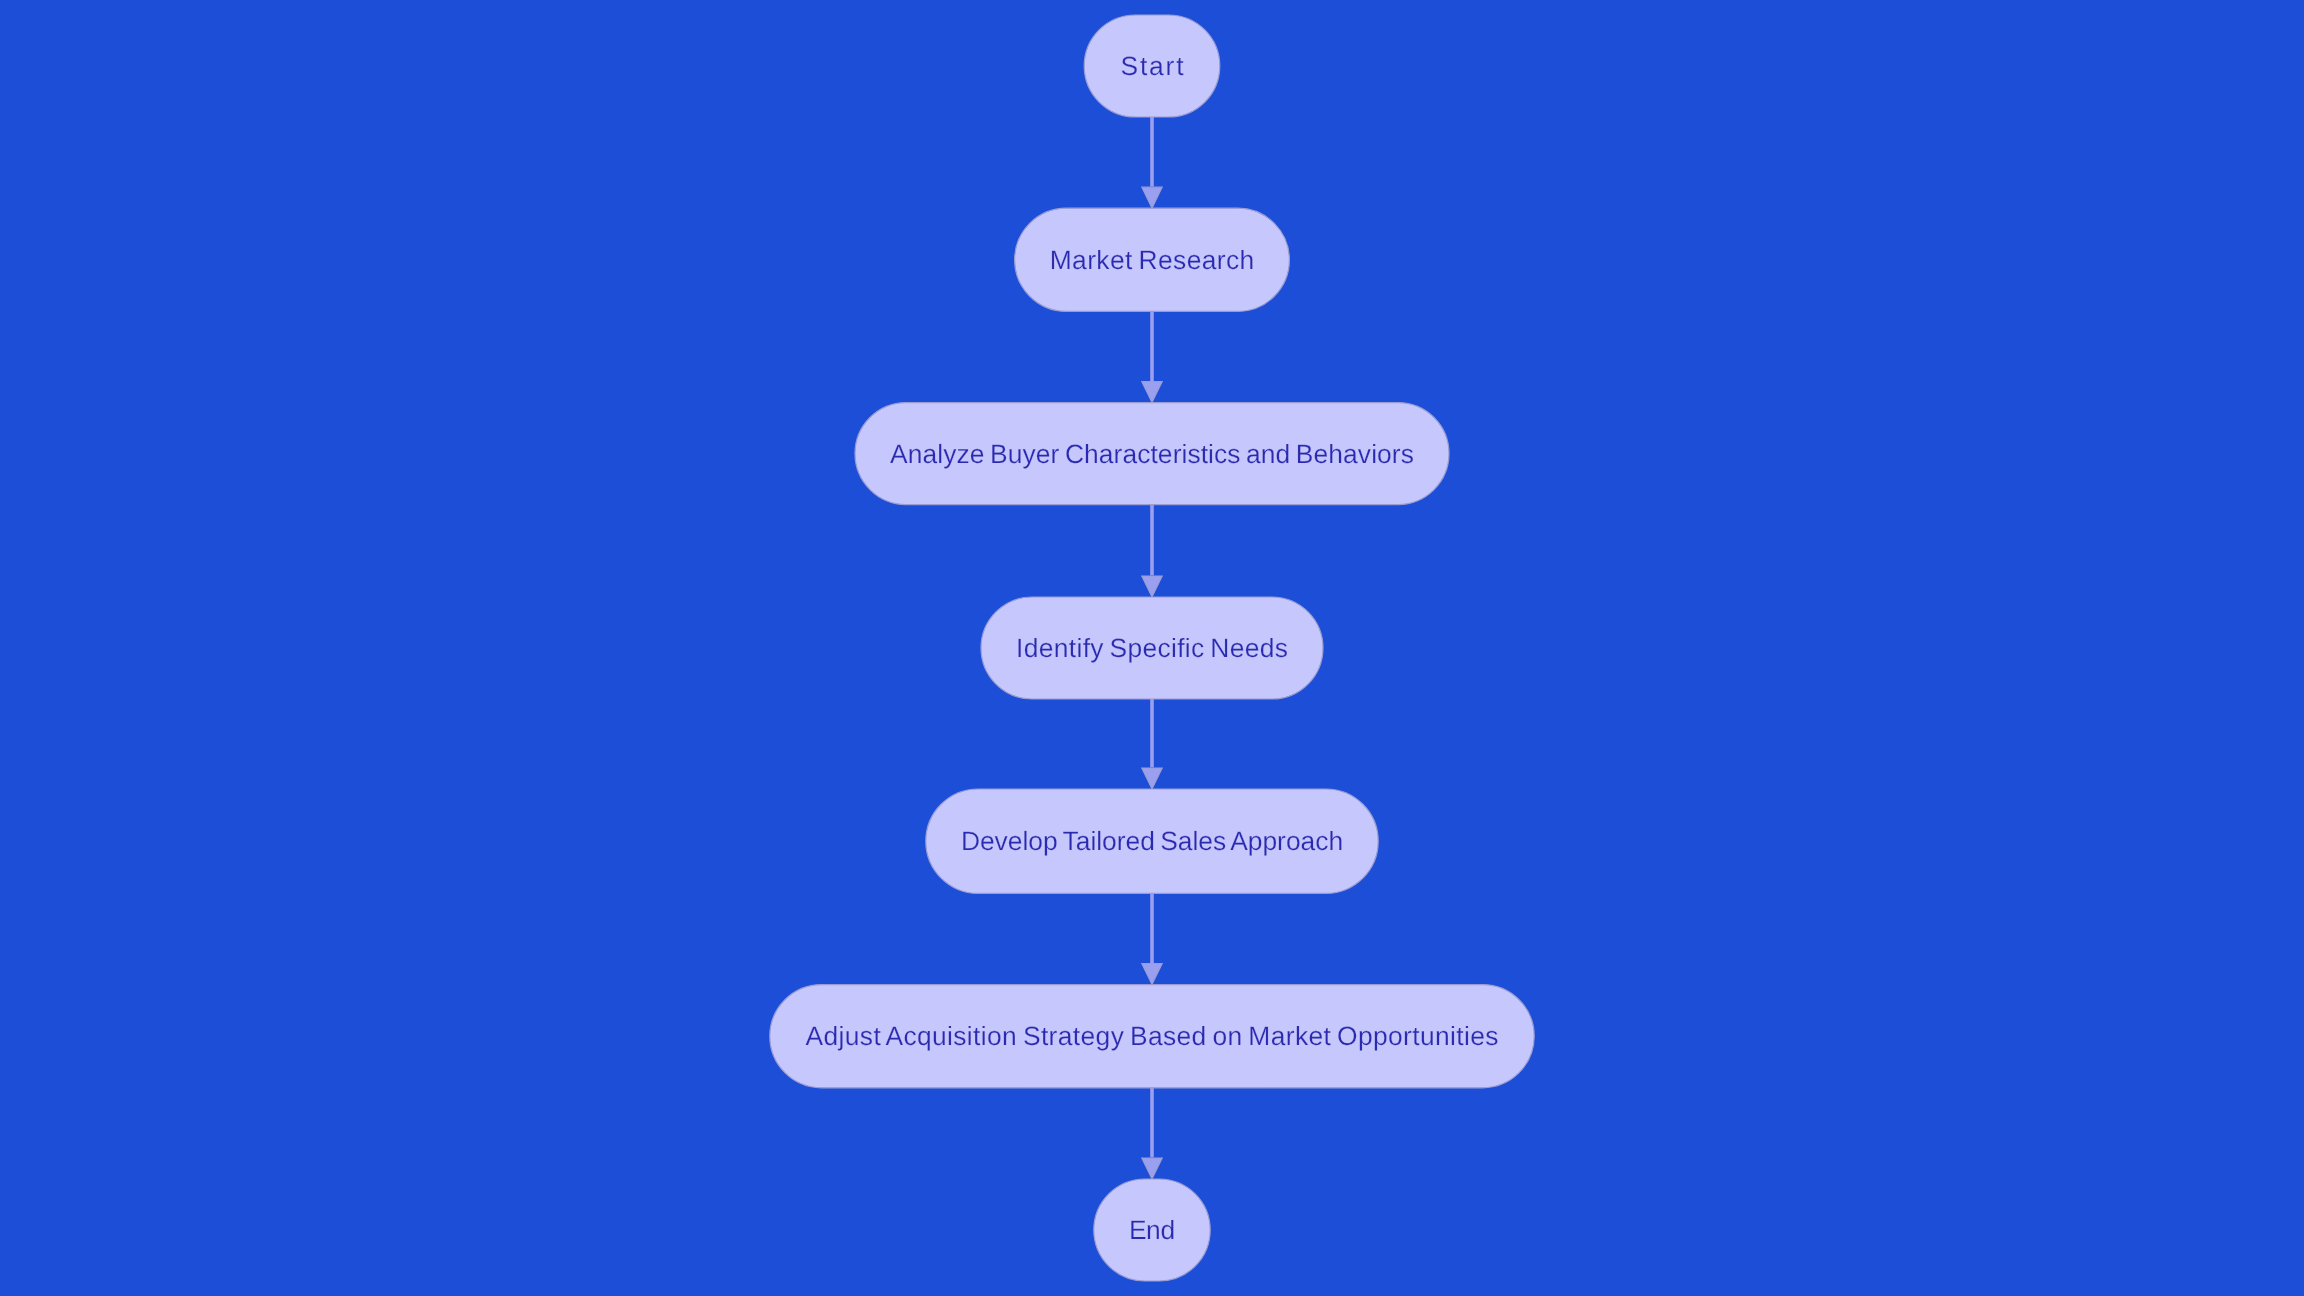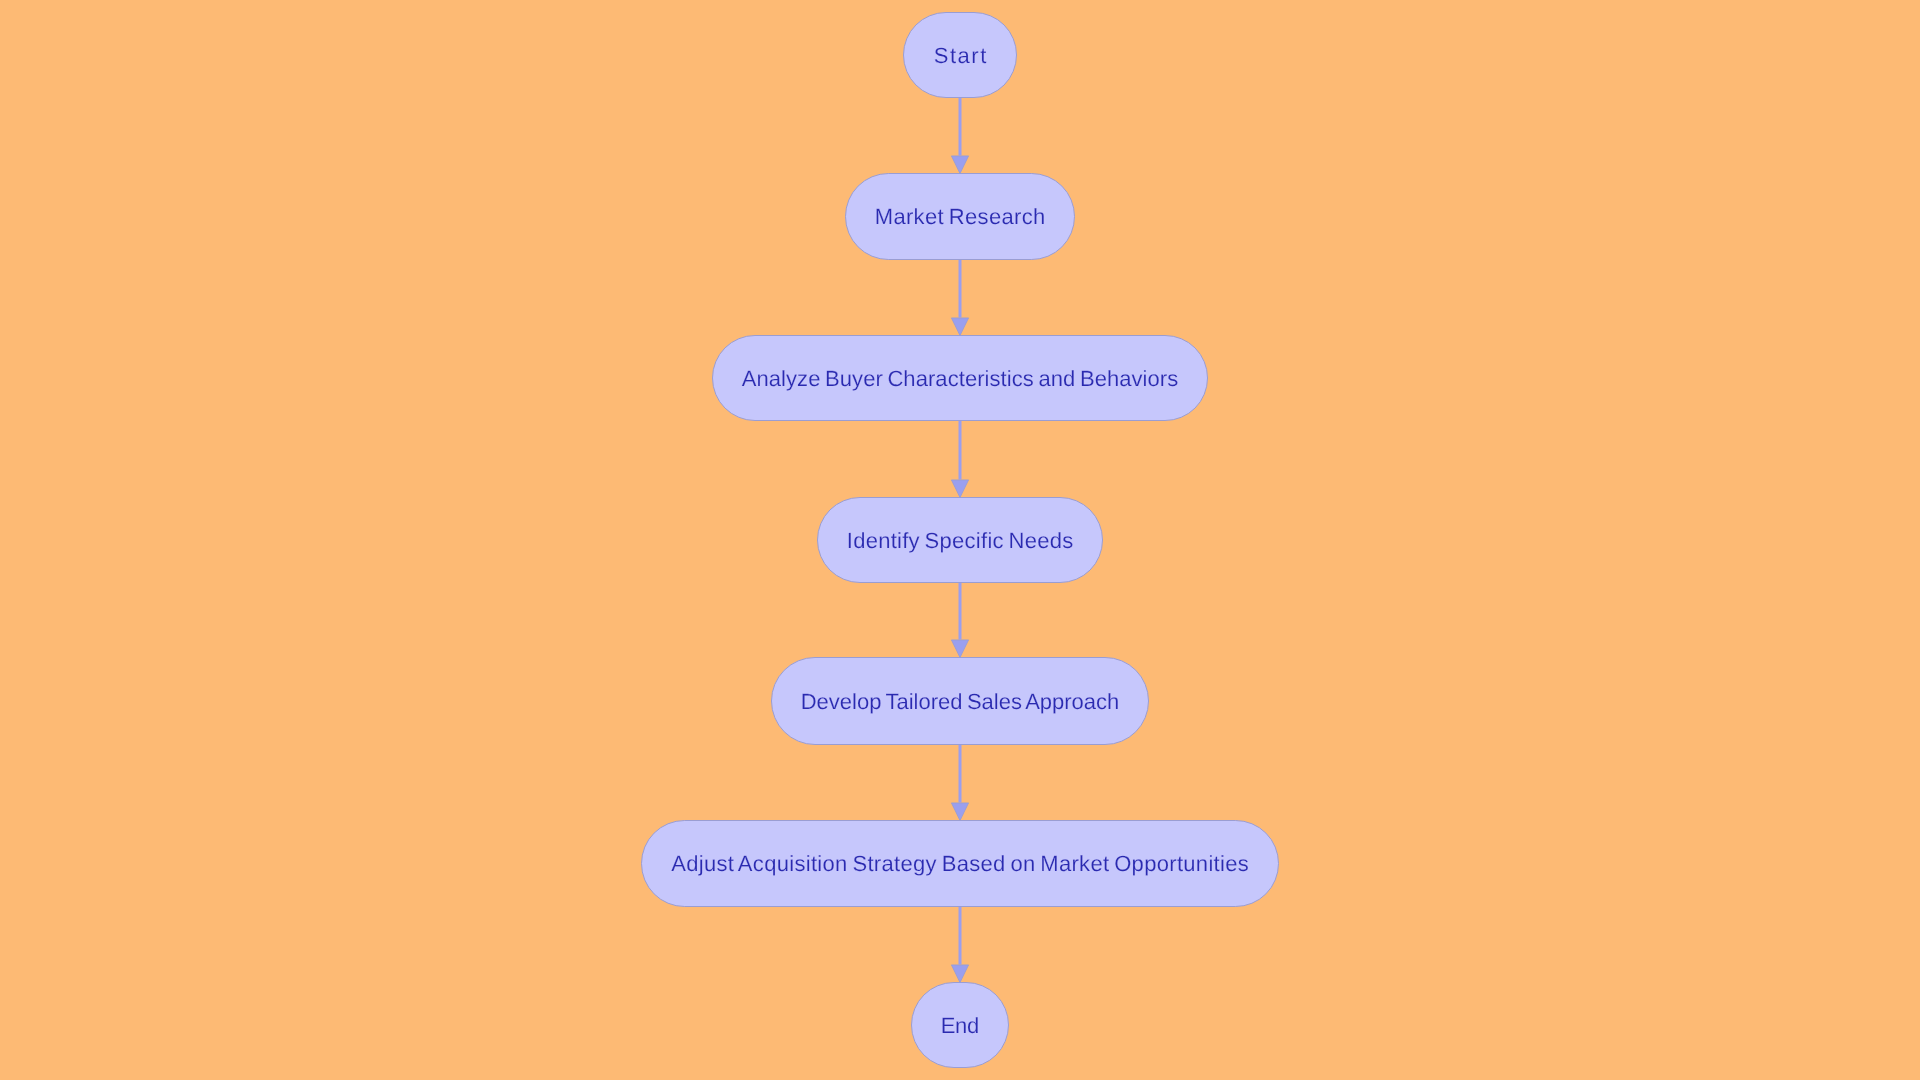--- a/index.html
+++ b/index.html
@@ -42,21 +42,21 @@
   }
   .edge-line {
     fill: none;
     stroke-width: 3;
     stroke-linecap: butt;
   }
 </style>
 </head>
 <body>
 
-<div id="flow-root" style="background: #fdba74;">
+<div id="flow-root" style="background: #1d4ed8;">
   <svg id="flow-svg" viewBox="0 0 1920 1080" xmlns="http://www.w3.org/2000/svg">
 
     <g id="edges-layer">
       <g class="edge">
         <path class="edge-line" d="M 960 97.5 L 960 155.5" stroke="#9a9fef" stroke-width="3"></path>
         <path class="edge-arrowhead" d="M 951.45 155.95 L 968.55 155.95 L 960 173.5 Z" fill="#9a9fef" stroke="#9a9dd2" stroke-width="0.9" stroke-linejoin="miter"></path>
       </g>
       <g class="edge">
         <path class="edge-line" d="M 960 259.5 L 960 317.5" stroke="#9a9fef" stroke-width="3"></path>
         <path class="edge-arrowhead" d="M 951.45 317.95 L 968.55 317.95 L 960 335.5 Z" fill="#9a9fef" stroke="#9a9dd2" stroke-width="0.9" stroke-linejoin="miter"></path>

